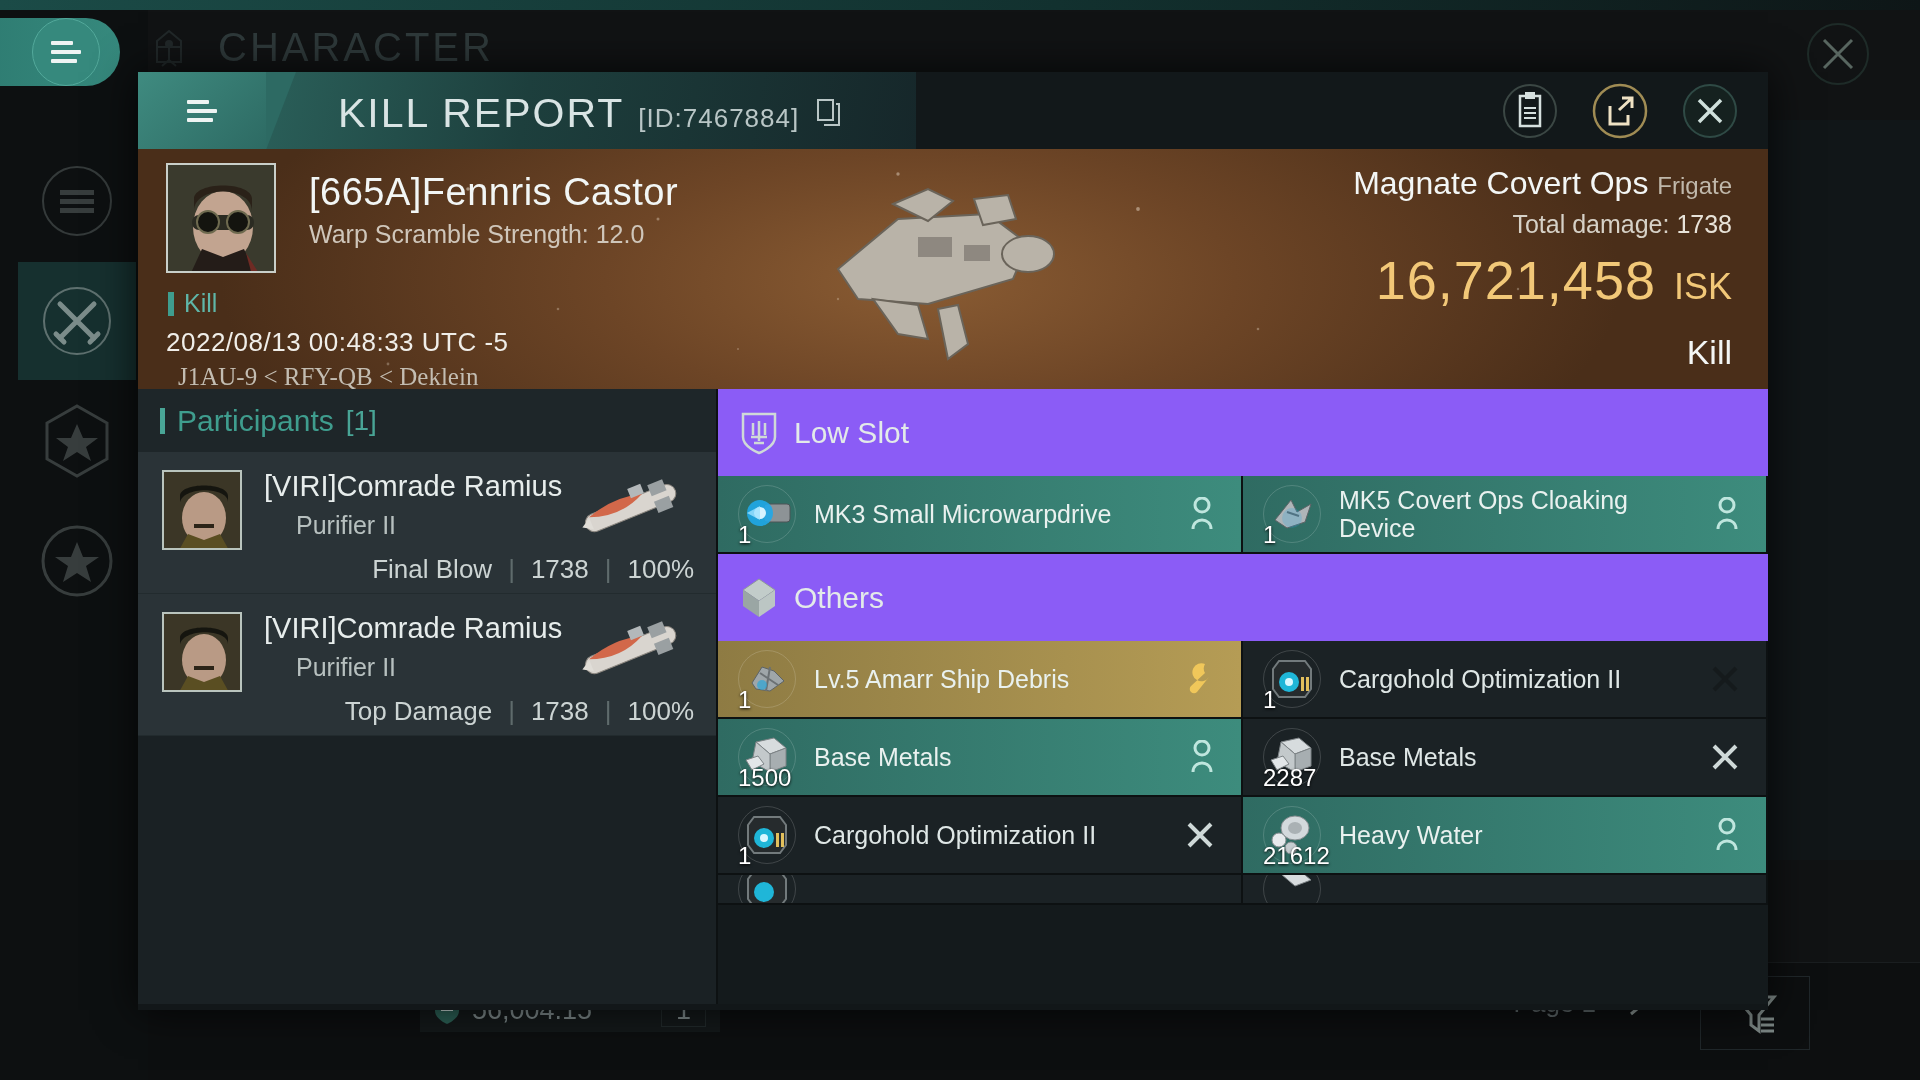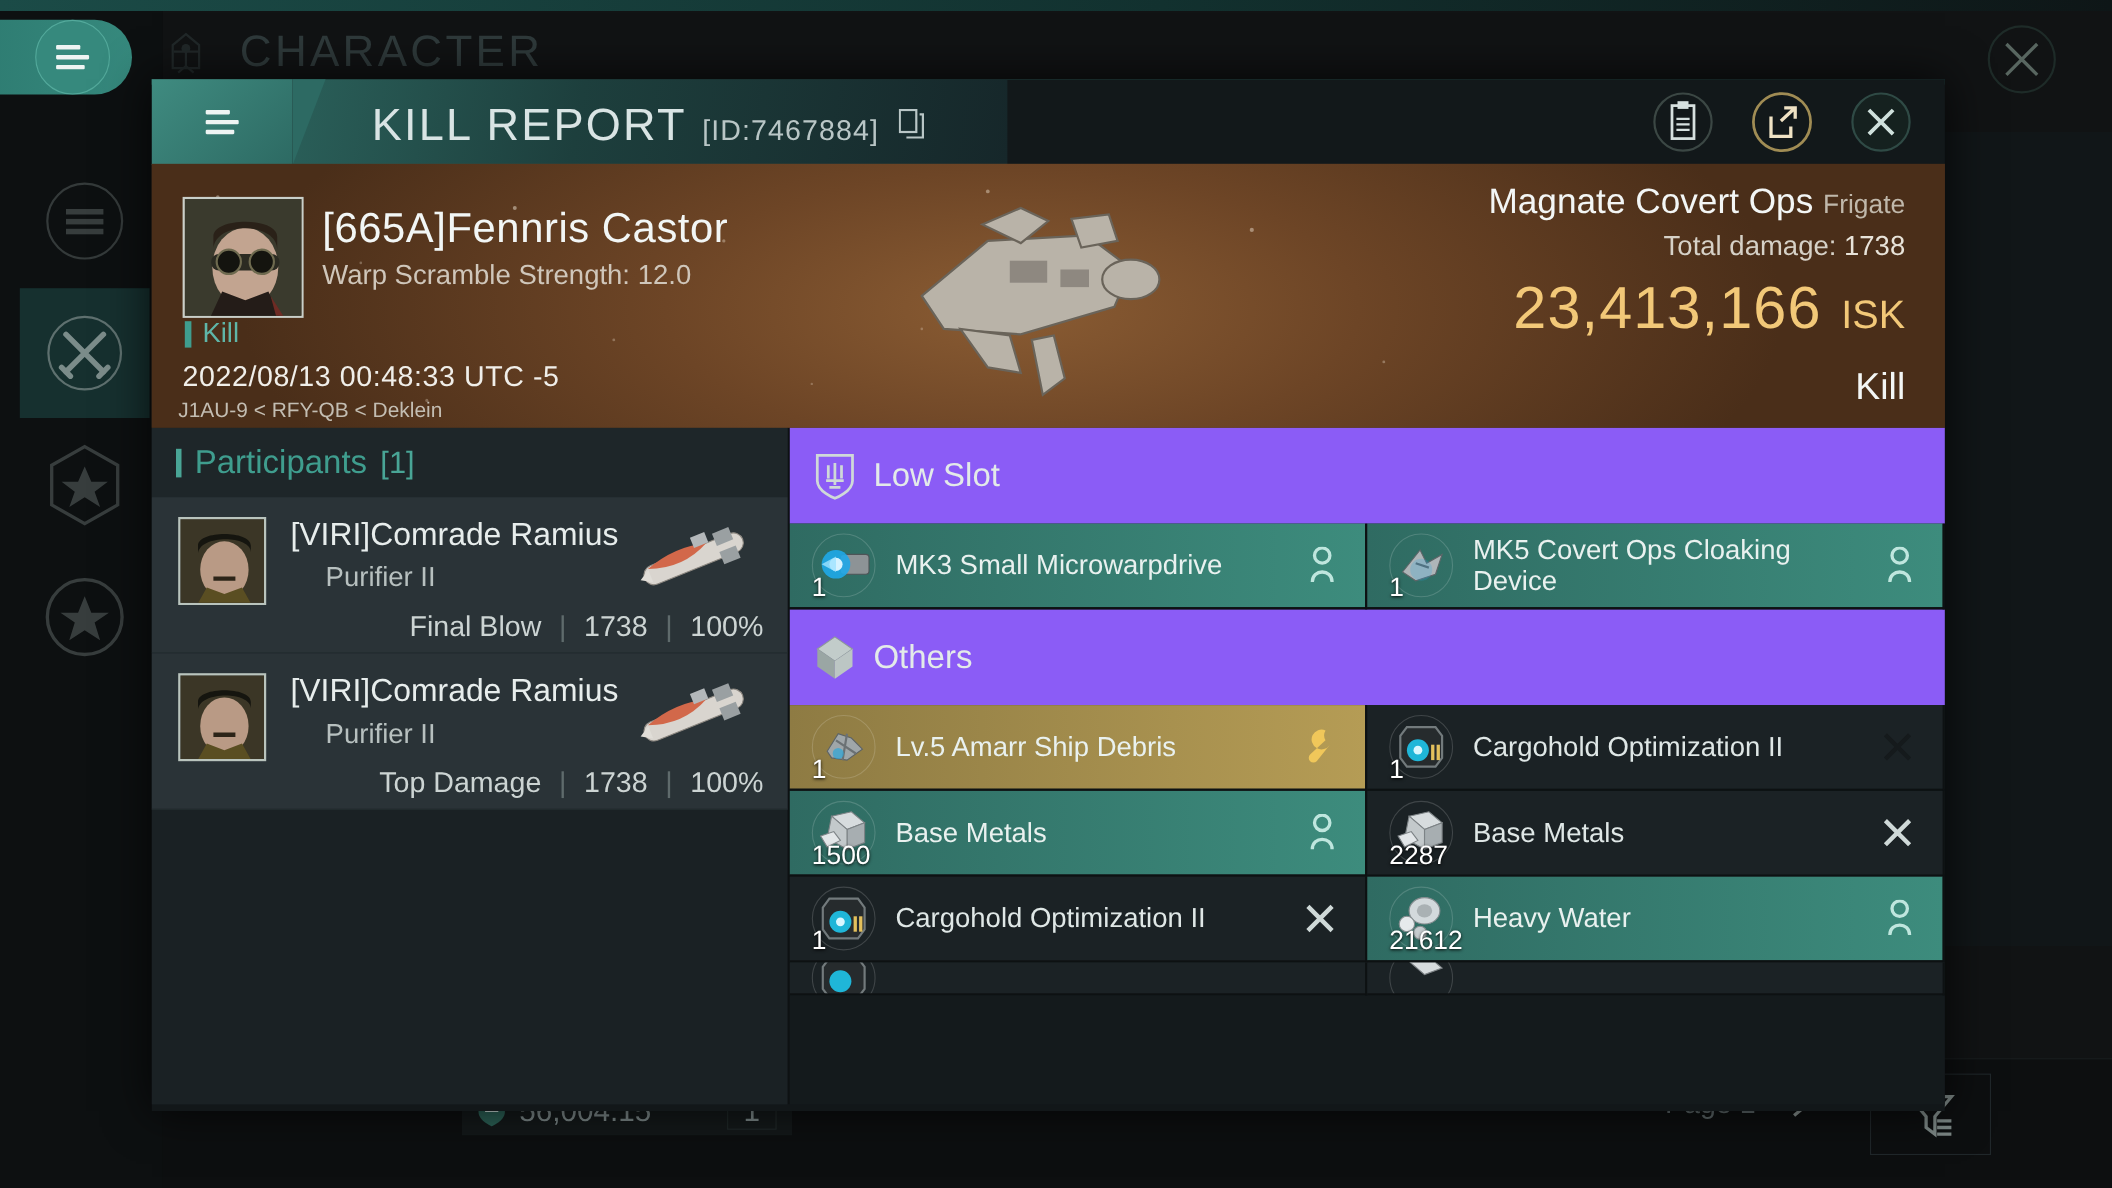--- a/index.html
+++ b/index.html
@@ -123,37 +123,37 @@
   .icon-btn { width: 60px; height: 60px; display:flex; align-items:center; justify-content:center; }
 
   
   .hero {
     position: relative; height: 240px; overflow: hidden;
     background:
       radial-gradient(ellipse 700px 280px at 48% 55%, #8a5c33 0%, #6d4526 45%, #4a2e19 100%),
       linear-gradient(90deg,#54331c 0%,#7a5130 40%,#6b4427 70%,#46291a 100%);
   }
   .hero .stars { position: absolute; inset: 0; opacity: .55; }
-  .hero-left { position: absolute; left: 28px; top: 30px; display: flex; gap: 17px; }
+  .hero-left { position: absolute; left: 28px; top: 14px; display: flex; gap: 33px; }
   .portrait {
     width: 110px; height: 110px; border: 2px solid #c9cfc9;
     background: linear-gradient(160deg,#4a4a3b 0%,#2a2a22 100%);
     position: relative; overflow: hidden; flex: none;
   }
   .hero-names { padding-top: 8px; }
   .hero-name { color: #f2f6f5; font-size: 38px; font-weight: 300; letter-spacing: .5px; }
   .hero-sub { color: #cfc6ba; font-size: 25px; margin-top: 6px; font-weight: 300; }
   .hero-kill {
     position: absolute; left: 30px; top: 140px;
     display: flex; align-items: center; gap: 10px;
     color: #5fb6a8; font-size: 25px;
   }
   .kill-bar { width: 6px; height: 24px; background: #3f9d8e; }
   .hero-time { position: absolute; left: 28px; top: 178px; color: #f0eee9; font-size: 26px; letter-spacing: .5px; }
-  .hero-loc { position: absolute; left: 24px; top: 214px; color: #c3bdb2; font-size: 19px; }
+  .hero-loc { position: absolute; left: 40px; top: 214px; color: #c3bdb2; font-size: 25px; font-family: Liberation Serif, serif; }
   .hero-right { position: absolute; right: 36px; top: 16px; text-align: right; }
   .ship-line { color: #f3f6f5; font-size: 32px; font-weight: 300; }
   .ship-class { color: #c0b8ab; font-size: 24px; }
   .dmg-line { color: #d6d1c7; font-size: 25px; margin-top: 8px; }
   .dmg-val { color: #e8e3d9; }
   .isk-row { margin-top: 10px; display: flex; align-items: baseline; justify-content: flex-end; gap: 18px; }
   .isk-val { color: #f2c878; font-size: 54px; font-weight: 400; letter-spacing: 1px; }
   .isk-unit { color: #f2c878; font-size: 36px; }
   .kill-tag { color: #f3f6f5; font-size: 34px; margin-top: 22px; font-weight: 300; }
   .hero-ship-art { position: absolute; left: 640px; top: 10px; width: 320px; height: 230px; }
@@ -432,21 +432,21 @@
       <div class="hero-right">
         <div class="ship-line">
           <span>Magnate Covert Ops</span>
           <span class="ship-class">Frigate</span>
         </div>
         <div class="dmg-line">
           <span>Total damage:</span>
           <span class="dmg-val">1738</span>
         </div>
         <div class="isk-row">
-          <span class="isk-val">23,413,166</span>
+          <span class="isk-val">16,721,458</span>
           <span class="isk-unit">ISK</span>
         </div>
         <div class="kill-tag">Kill</div>
       </div>
     </div>
 
     <div class="body">
 
       <div class="left-col">
         <div class="panel-head">

